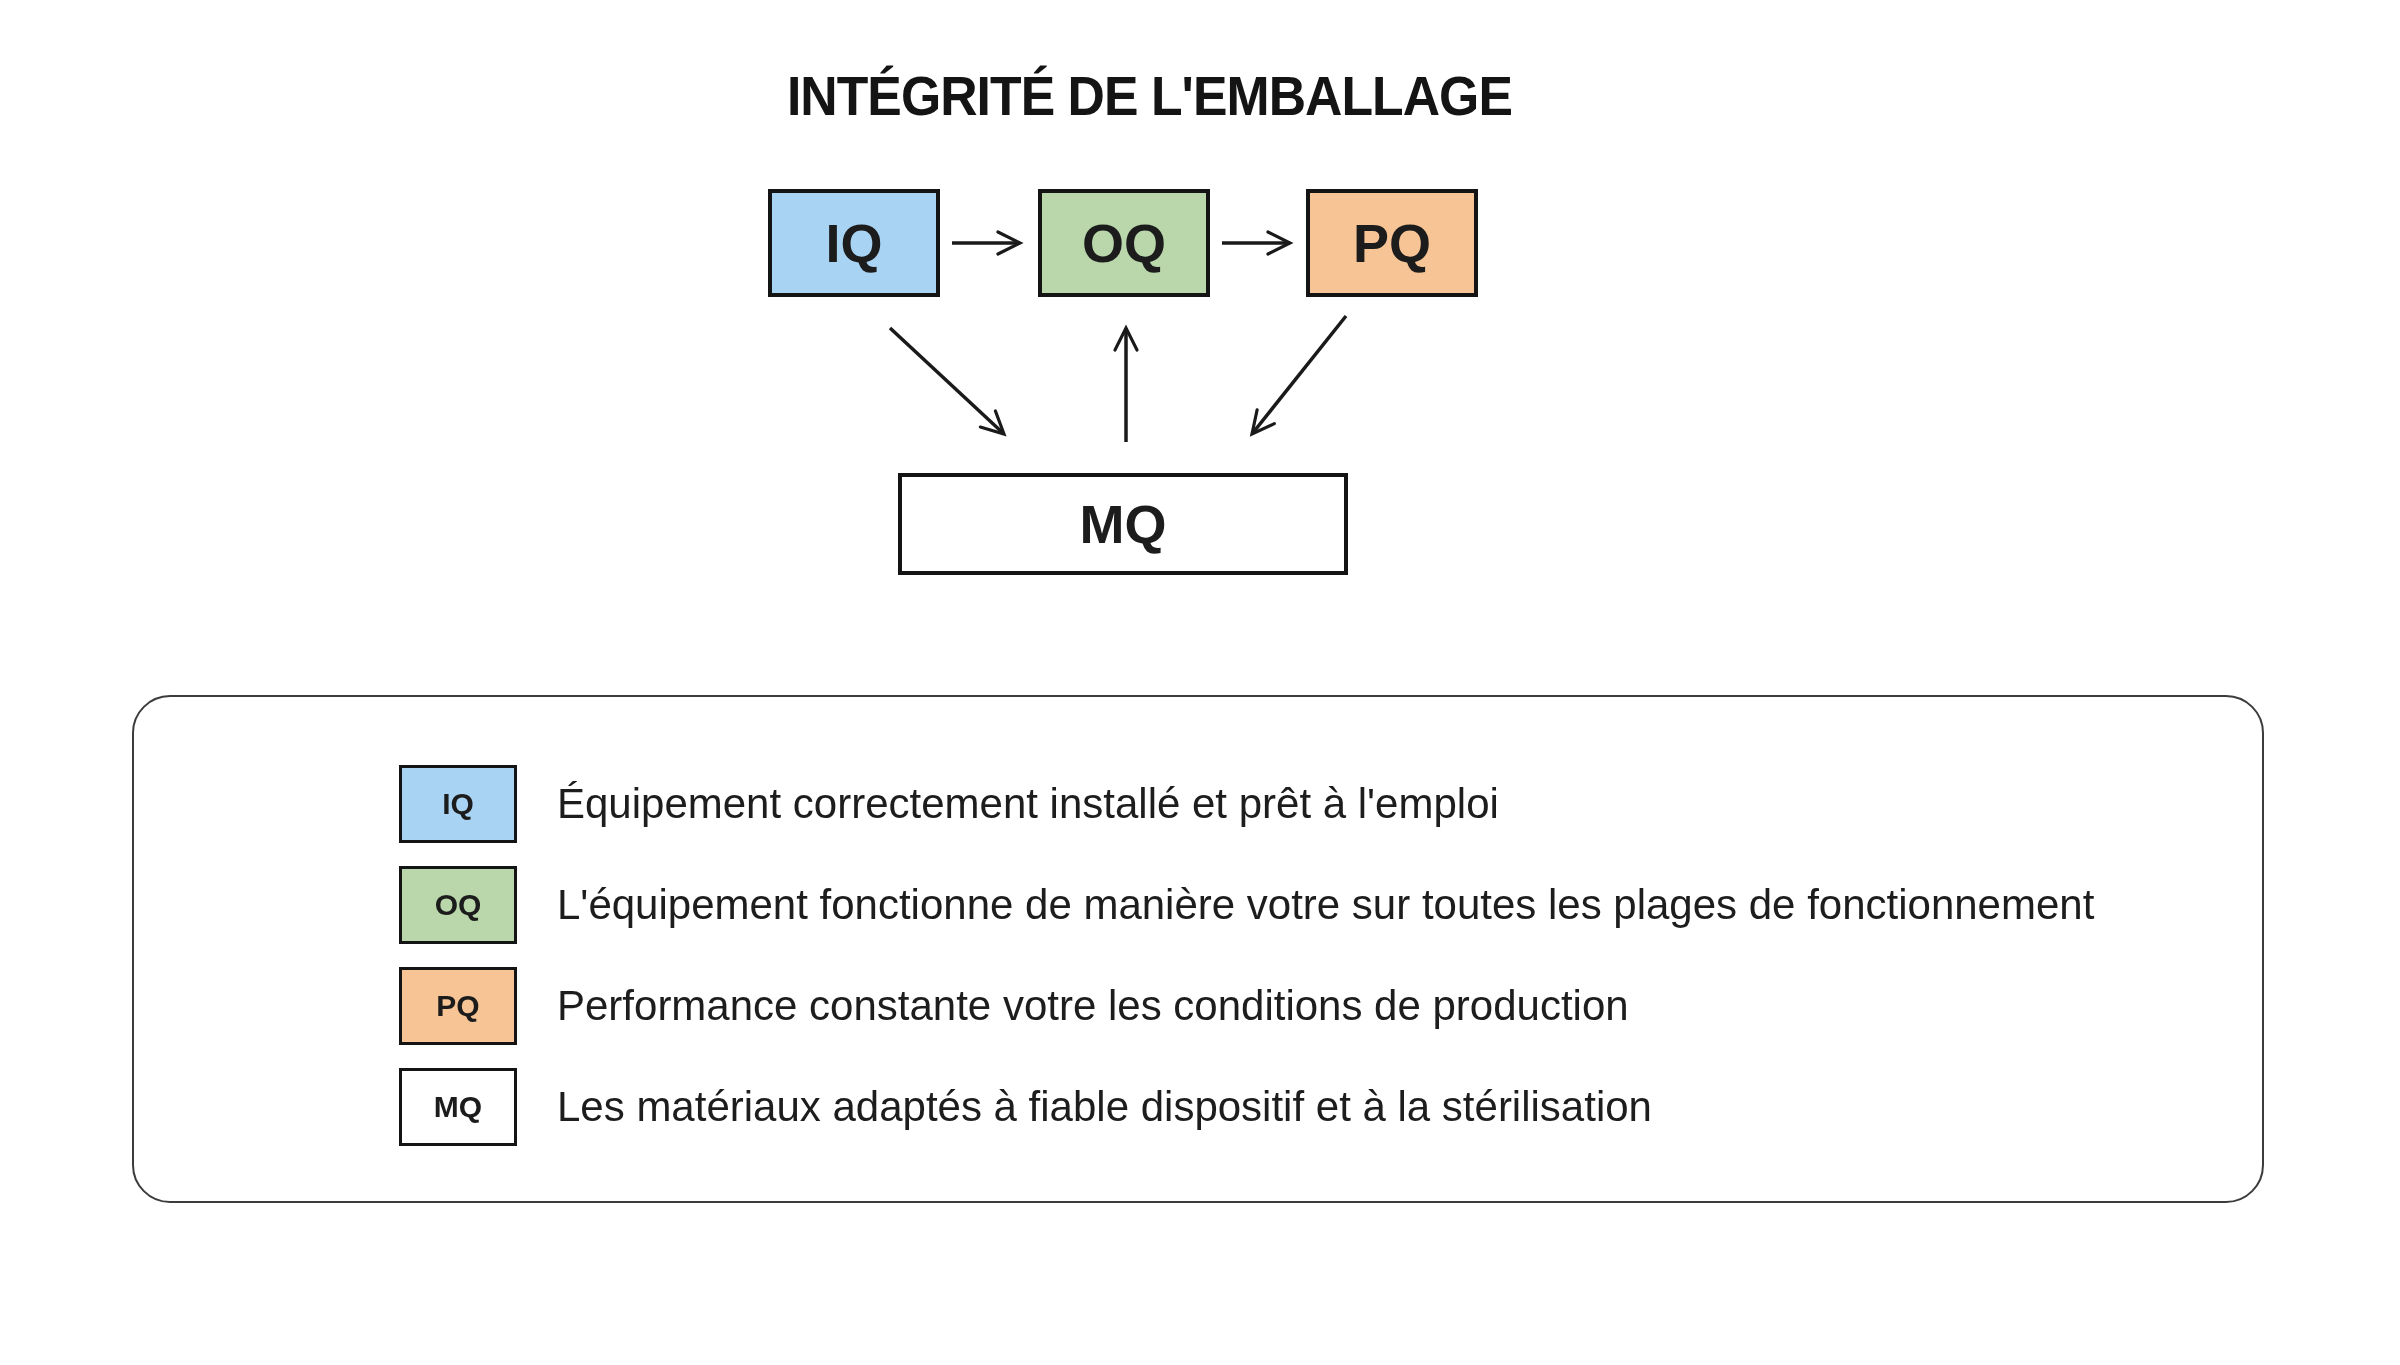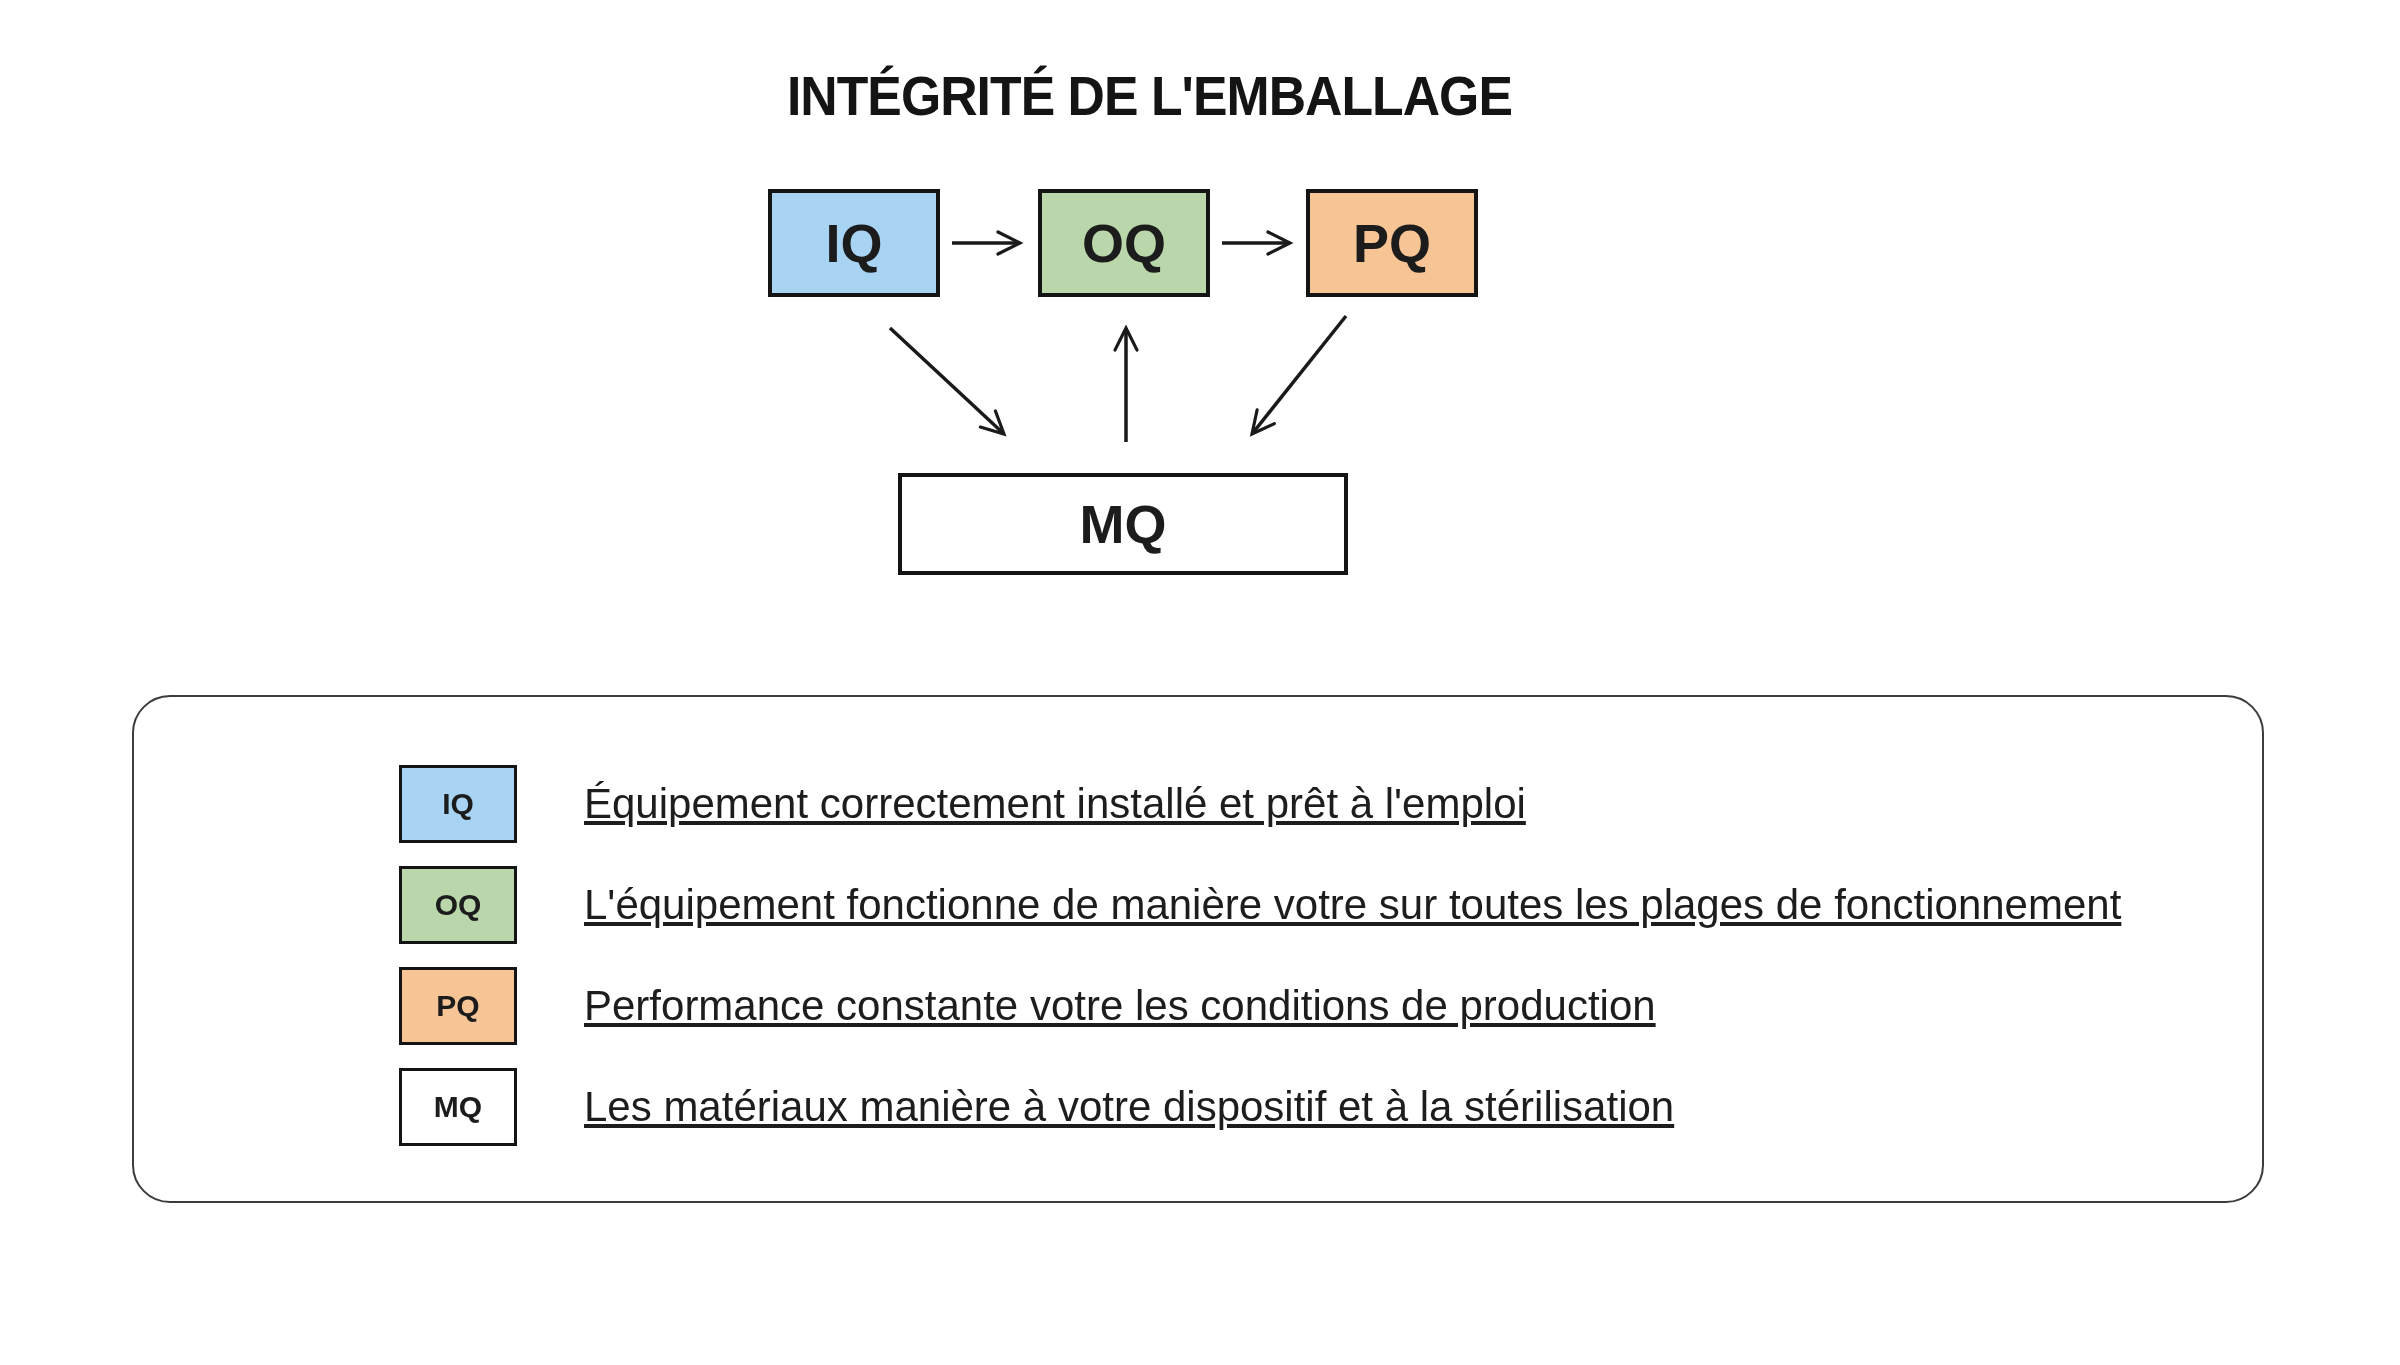--- a/index.html
+++ b/index.html
@@ -83,25 +83,24 @@
     border: 3px solid #141414;
     display: flex;
     align-items: center;
     justify-content: center;
     font-size: 30px;
     font-weight: 700;
     color: #1c1c1c;
     background: #ffffff;
   }
   .desc {
-    margin-left: 67px;
+    margin-left: 40px;
     font-size: 42px;
     color: #1d1d1d;
     white-space: nowrap;
-    text-decoration: underline;
   }
 </style>
 </head>
 <body>
 
 <div class="canvas">
 
   <h1 class="title">INTÉGRITÉ DE L'EMBALLAGE</h1>
 
   <svg class="arrows" viewBox="0 0 2400 660" xmlns="http://www.w3.org/2000/svg">
@@ -150,17 +149,17 @@
       <div class="badge" style="background-color: rgb(247, 196, 149);">
         <span>PQ</span>
       </div>
       <div class="desc">Performance constante votre les conditions de production</div>
     </div>
 
     <div class="legend-row">
       <div class="badge" style="background-color: rgb(255, 255, 255);">
         <span>MQ</span>
       </div>
-      <div class="desc">Les matériaux manière à votre dispositif et à la stérilisation</div>
+      <div class="desc">Les matériaux adaptés à fiable dispositif et à la stérilisation</div>
     </div>
 
   </div>
 </div>
 
 </body></html>

